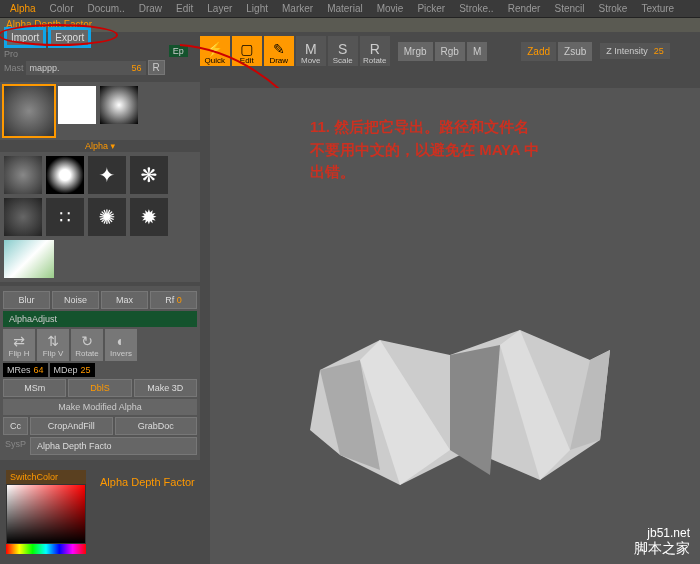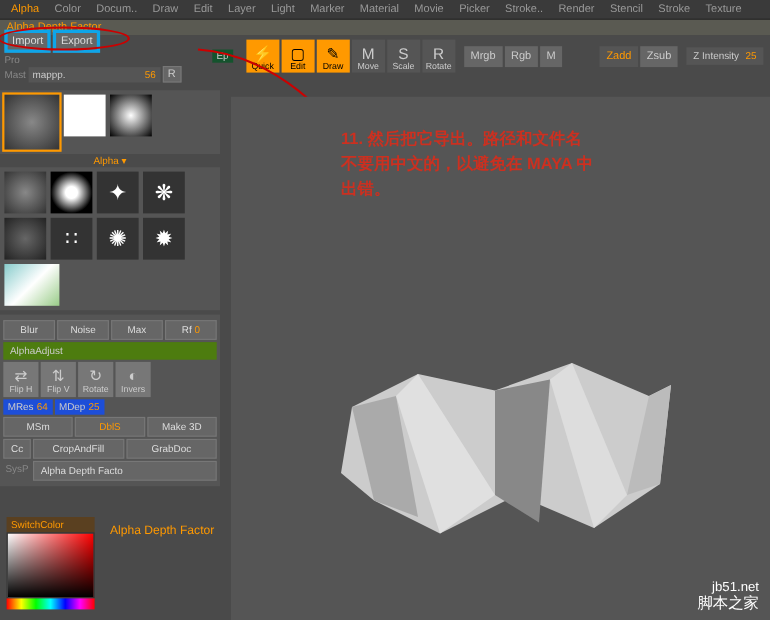--- a/index.html
+++ b/index.html
@@ -6,21 +6,21 @@
 body { background: #4a4a4a; width: 700px; height: 564px; overflow: hidden; position: relative; color: #ccc; font-size: 10px; }
 .menubar { background: #3a3a3a; height: 18px; display: flex; align-items: center; padding: 0 4px; gap: 2px; border-bottom: 1px solid #222; }
 .menubar span { color: #999; padding: 2px 6px; cursor: pointer; }
 .menubar span.active { color: #ff9900; }
 .tooltip-bar { background: #5a5a52; height: 14px; padding: 1px 6px; color: #ff9900; font-size: 10px; }
 .toprow { background: #4a4a4a; height: 38px; display: flex; align-items: center; padding: 2px 4px; gap: 4px; }
 .imp-exp { display: flex; gap: 2px; position: relative; }
 .imp-exp button { background: #666; border: 3px solid #0ea5e9; color: #ddd; font-size: 10px; padding: 2px 4px; cursor: pointer; }
 .red-oval { position: absolute; border: 2px solid #cc0000; border-radius: 50%; width: 120px; height: 22px; top: -3px; left: -6px; pointer-events: none; }
 .ep-r { display: flex; flex-direction: column; gap: 1px; }
-.ep-r span { background: #14532d; padding: 1px 4px; font-size: 9px; margin-left: 24px; }
+.ep-r span { background: #14532d; padding: 1px 4px; font-size: 9px; }
 .proj-label { color: #888; font-size: 9px; }
 .slider-row { background: #555; padding: 2px 4px; display: flex; align-items: flex-end; gap: 4px; font-size: 9px; width: 120px; justify-content: space-between; }
 .slider-row .val { color: #ff9900; }
 .r-btn { background: #666; padding: 1px 4px; border: 1px solid #777; }
 .tool-icons { display: flex; gap: 2px; margin-left: 8px; }
 .tool-icon { width: 30px; height: 30px; background: #555; display: flex; flex-direction: column; align-items: center; justify-content: flex-end; padding: 1px; font-size: 8px; color: #ccc; cursor: pointer; }
 .tool-icon.active { background: #ff9900; color: #000; }
 .tool-icon .glyph { font-size: 14px; line-height: 14px; }
 .blend-btns { display: flex; gap: 2px; margin-left: 4px; }
 .blend-btn { background: #666; padding: 4px 6px; font-size: 10px; color: #ccc; cursor: pointer; }
@@ -33,21 +33,21 @@
 .swatch.sel { outline: 2px solid #ff9900; }
 .sw-label { text-align: center; font-size: 9px; color: #ff9900; padding: 1px; }
 .panel { background: #555; padding: 3px; margin-top: 4px; }
 .btn-row { display: flex; gap: 2px; margin: 2px 0; }
 .btn { background: #666; border: 1px solid #777; color: #ddd; font-size: 9px; padding: 3px 6px; cursor: pointer; flex: 1; text-align: center; }
 .btn.orange-val { color: #ff9900; }
 .flip-btns { display: flex; gap: 2px; }
 .flip-btn { width: 32px; height: 32px; background: #777; display: flex; flex-direction: column; align-items: center; justify-content: center; font-size: 8px; cursor: pointer; }
 .flip-btn .glyph { font-size: 14px; }
 .m-row { display: flex; gap: 2px; margin: 2px 0; }
-.m-item { background: #1d4ed8; padding: 2px 4px; font-size: 9px; display: flex; gap: 3px; }
+.m-item { background: #000000; padding: 2px 4px; font-size: 9px; display: flex; gap: 3px; }
 .m-item .val { color: #ff9900; }
 .long-btn { background: #666; padding: 3px 6px; font-size: 9px; text-align: center; cursor: pointer; margin: 2px 0; }
 .color-picker { position: absolute; left: 6px; bottom: 10px; width: 80px; }
 .switch-label { background: #5a4020; color: #ff9900; font-size: 9px; padding: 2px 4px; }
 .picker-box { width: 80px; height: 60px; background: linear-gradient(to right, #fff, #f00), linear-gradient(to bottom, transparent, #000); background-blend-mode: multiply; border: 1px solid #333; }
 .hue-bar { width: 80px; height: 10px; background: linear-gradient(to right, red, yellow, lime, cyan, blue, magenta, red); }
 .adf-label { position: absolute; left: 100px; bottom: 76px; color: #ff9900; font-size: 11px; }
 .canvas { position: absolute; left: 210px; top: 88px; right: 0; bottom: 0; background: #555; }
 .annotation { position: absolute; left: 310px; top: 116px; color: #cc3020; font-size: 15px; font-weight: bold; line-height: 1.5; }
 .red-arrow { position: absolute; left: 170px; top: 40px; width: 150px; height: 90px; pointer-events: none; }
@@ -165,21 +165,21 @@
     <div class="swatch" style="color:#fff;font-size:20px;">✹</div>
     <div class="swatch" style="background:linear-gradient(135deg,#8cc,#fff,#9c8);width:50px;"></div>
   </div>
   <div class="panel">
     <div class="btn-row" id="blur-row">
         <div class="btn">Blur</div>
         <div class="btn">Noise</div>
         <div class="btn">Max</div>
         <div class="btn">Rf <span style="color:#ff9900">0</span></div>
       </div>
-    <div class="long-btn" style="text-align:left;background:#4d7c0f;">AlphaAdjust</div>
+    <div class="long-btn" style="text-align:left;background:#14532d;">AlphaAdjust</div>
     <div class="flip-btns" id="flip-btns">
         <div class="flip-btn">
           <span class="glyph">⇄</span>
           <span>Flip H</span>
         </div>
         <div class="flip-btn">
           <span class="glyph">⇅</span>
           <span>Flip V</span>
         </div>
         <div class="flip-btn">
@@ -199,20 +199,21 @@
       <div class="m-item">
           <span>MDep</span>
           <span class="val">25</span>
         </div>
     </div>
     <div class="btn-row">
       <div class="btn">MSm</div>
       <div class="btn orange-val">DblS</div>
       <div class="btn">Make 3D</div>
     </div>
+    <div class="long-btn">Make Modified Alpha</div>
     <div class="btn-row">
       <div class="btn" style="flex:0 0 24px;">Cc</div>
       <div class="btn">CropAndFill</div>
       <div class="btn">GrabDoc</div>
     </div>
     <div class="btn-row">
       <span style="font-size:9px;color:#888;padding:2px;">SysP</span>
       <div class="btn" style="text-align:left;">Alpha Depth Facto</div>
     </div>
   </div>

